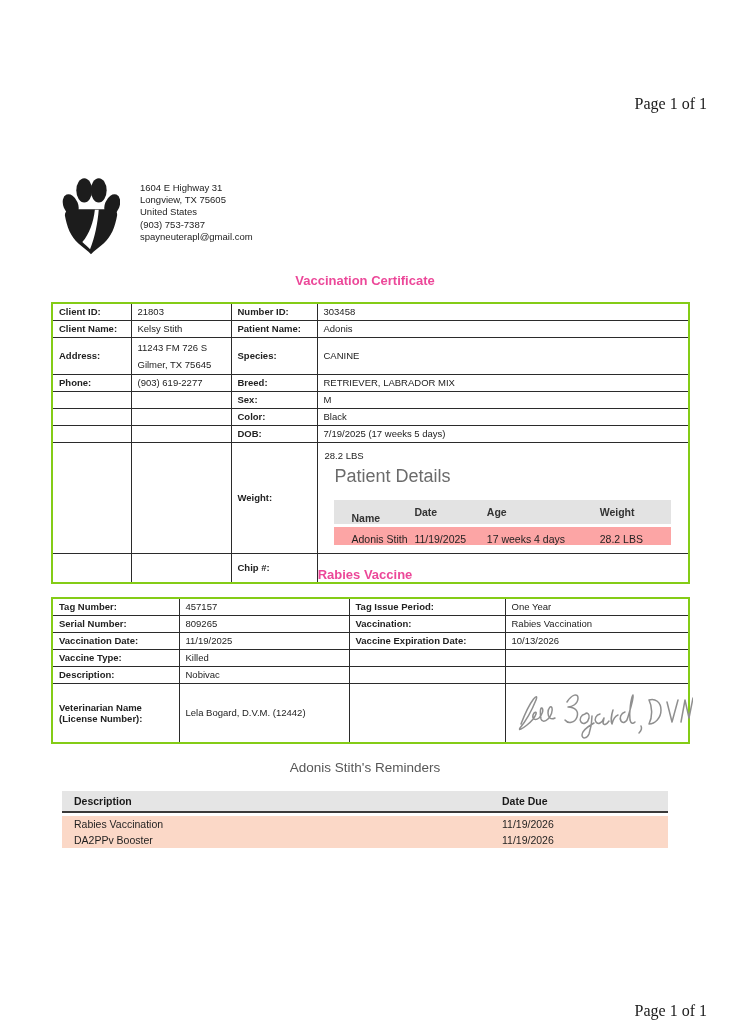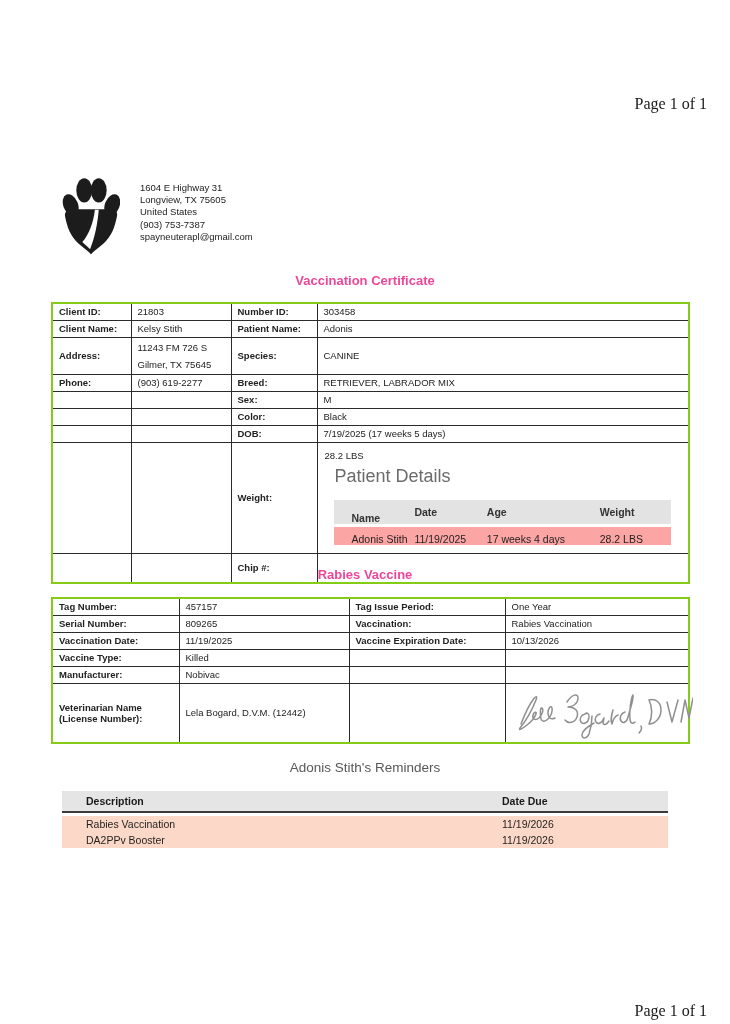--- a/index.html
+++ b/index.html
@@ -43,21 +43,21 @@
   .pd-c3 { width:21%; }
 
   .sig-cell { position:relative; padding:0; }
   .sig-cell svg { display:block; margin:2px 0 0 3px; }
 
   
   .reminders { position:absolute; left:62px; top:791px; width:606px; font-size:10.5px; }
   .rem-head { position:relative; height:22px; background:#e5e5e5; border-bottom:2px solid #3a3a3a; font-weight:bold; color:#1a1a1a; display:flex; align-items:center; }
   .rem-rows { margin-top:3px; }
   .rem-row { position:relative; height:16px; background:#fbd8c7; display:flex; align-items:center; color:#1f1f1f; }
-  .rem-desc { padding-left:24px;text-align:center; }
+  .rem-desc { padding-left:12px;text-align:center; }
   .rem-date { position:absolute; left:440px; }
 </style>
 </head>
 <body>
 
 <div class="page">
 
   <div class="page-label top">Page 1 of 1</div>
 
   <div class="logo">
@@ -194,21 +194,21 @@
       <td class="lbl">Vaccine Expiration Date:</td>
       <td>10/13/2026</td>
     </tr>
     <tr style="height:17px">
       <td class="lbl">Vaccine Type:</td>
       <td>Killed</td>
       <td></td>
       <td></td>
     </tr>
     <tr style="height:17px">
-      <td class="lbl">Manufacturer:</td>
+      <td class="lbl">Description:</td>
       <td>Nobivac</td>
       <td></td>
       <td></td>
     </tr>
     <tr style="height:60px">
       <td class="lbl">Veterinarian Name (License Number):</td>
       <td>Lela Bogard, D.V.M. (12442)</td>
       <td></td>
       <td class="sig-cell">
         <svg viewBox="0 0 178 52" width="178" height="52" fill="none" stroke="#8f8f8f" stroke-width="1.5" stroke-linecap="round" stroke-linejoin="round">

